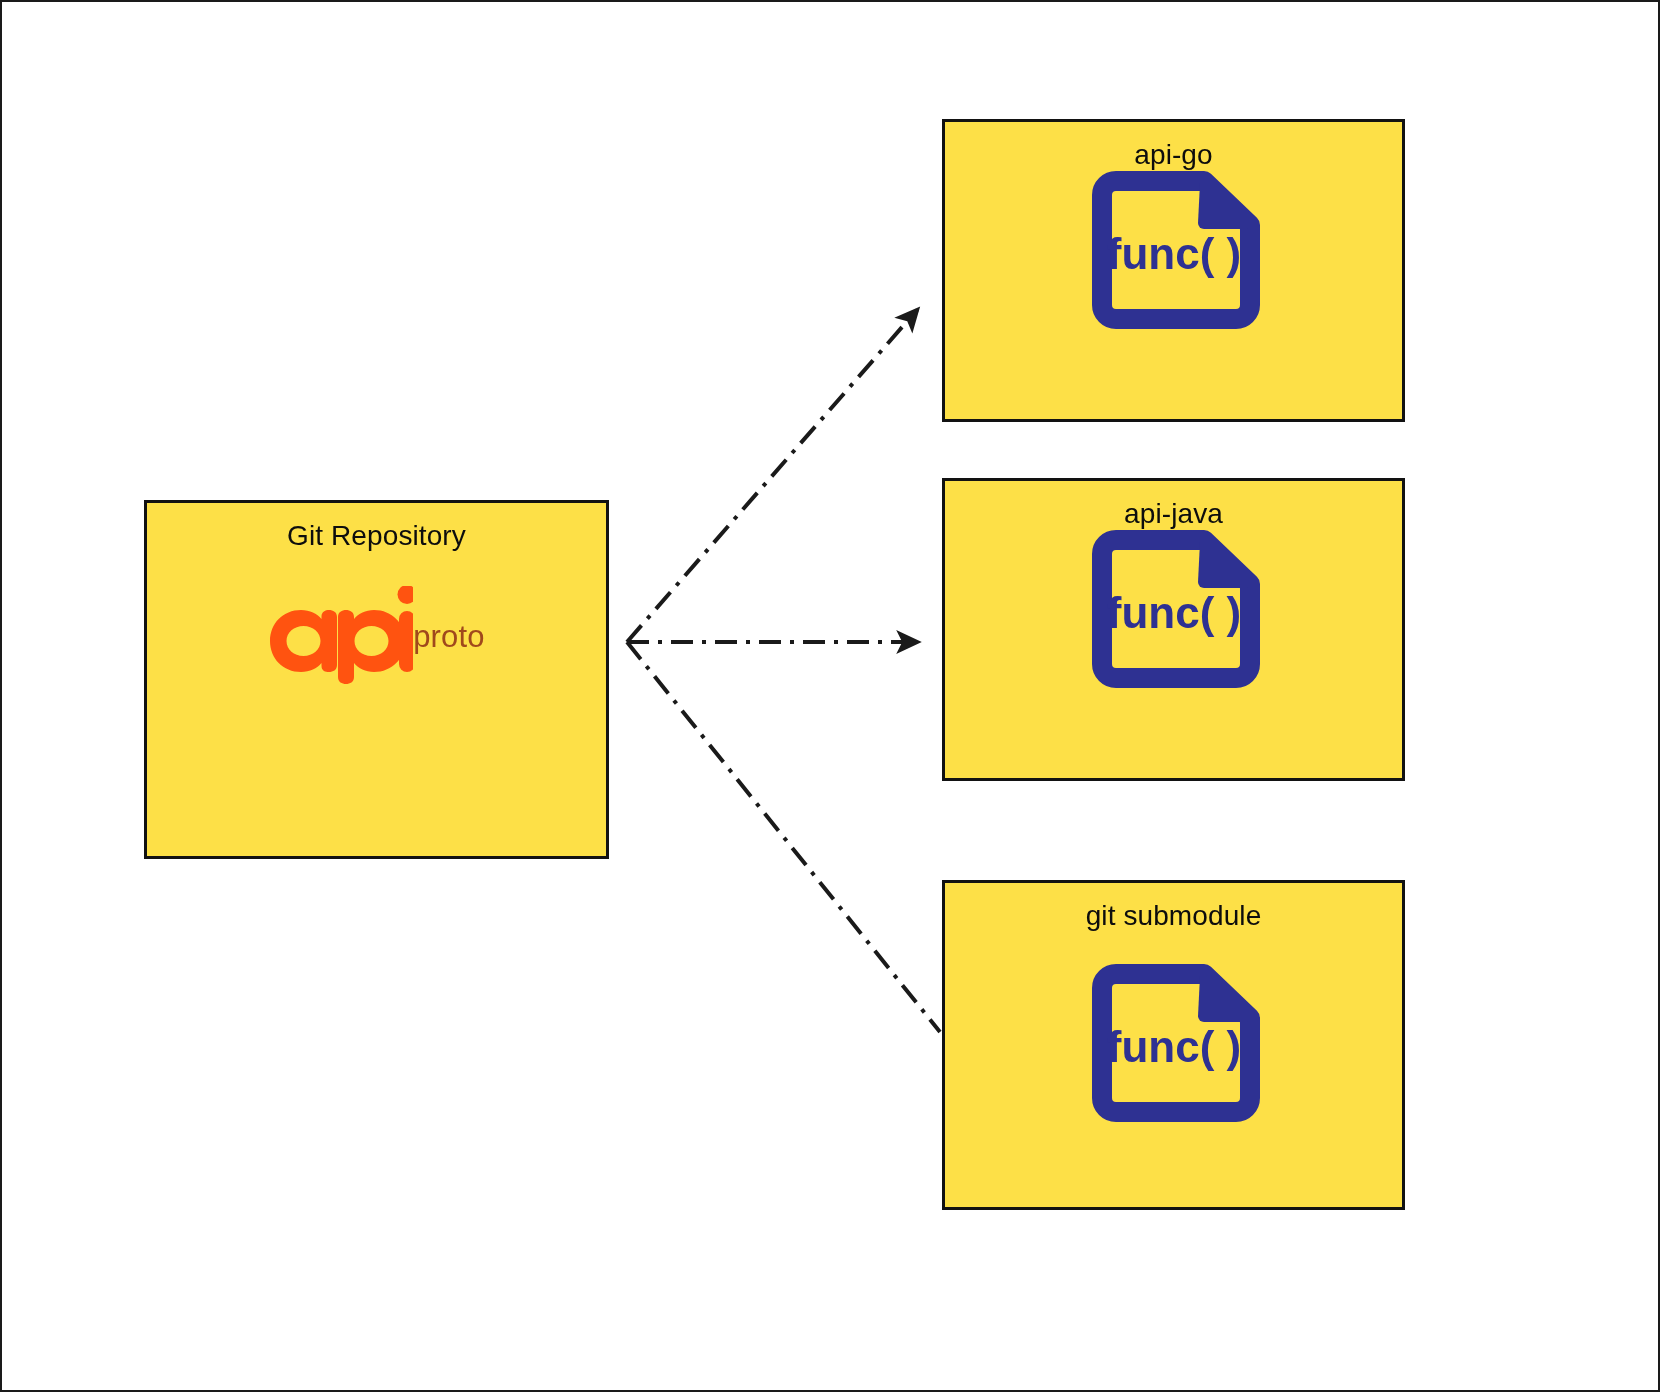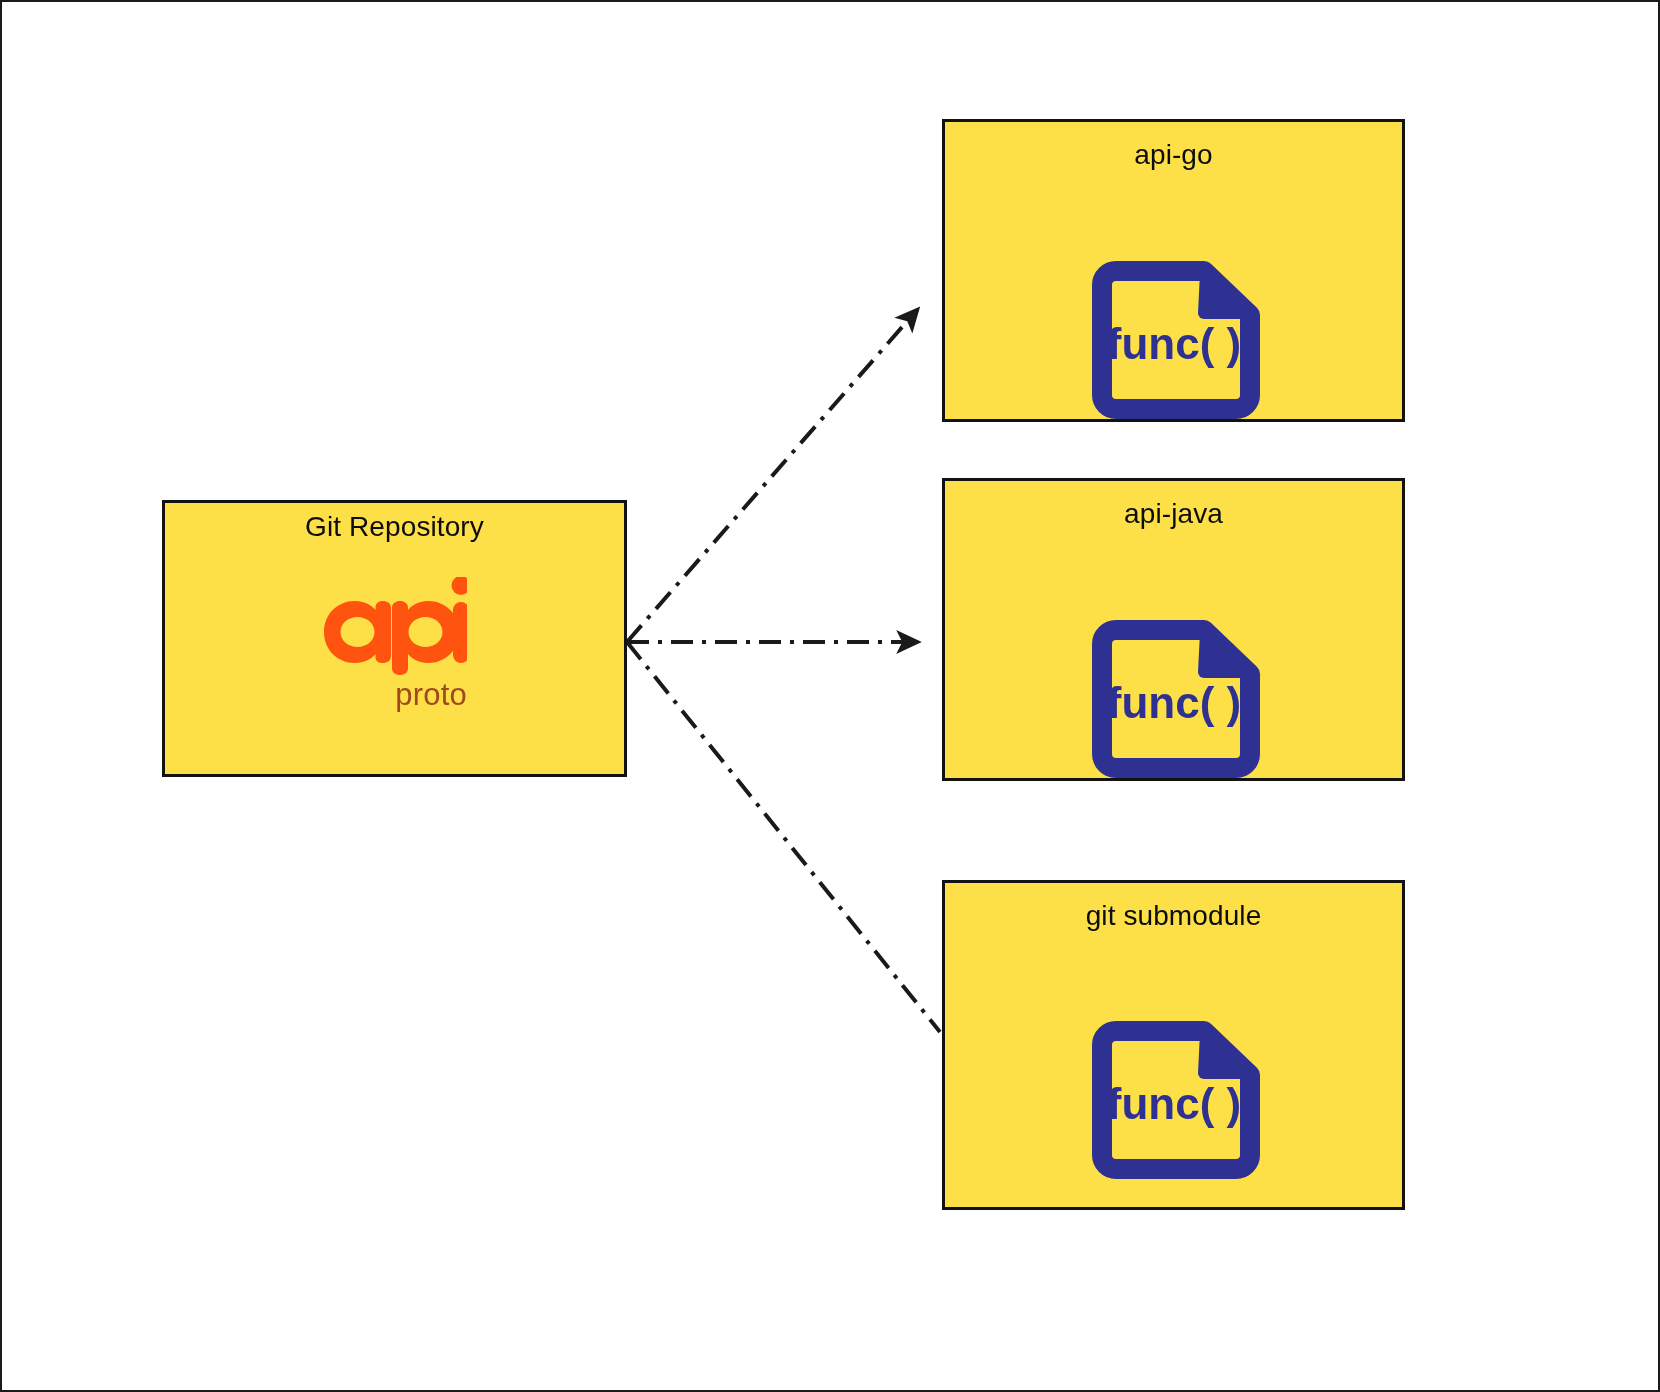--- a/index.html
+++ b/index.html
@@ -36,31 +36,31 @@
     line-height: 1.1;
     color: #0d0d0d;
     font-weight: 400;
     letter-spacing: 0.1px;
     text-align: center;
     white-space: nowrap;
   }
 
   
   #repo-box {
-    left: 160px;
+    left: 142px;
     top: 498px;
     width: 465px;
-    height: 277px;
-    padding-top: 9px;
+    height: 359px;
+    padding-top: 18px;
   }
   .repo-logo-wrap {
     margin-top: 34px;
     display: flex;
-    flex-direction: column;
-    align-items: flex-end;
+    flex-direction: row;
+    align-items: center;
   }
   .api-wordmark {
     display: block;
   }
   .proto-text {
     margin-top: 4px;
     font-size: 31px;
     color: #a0491c;
     font-weight: 400;
     letter-spacing: 0.2px;
@@ -73,21 +73,21 @@
     width: 463px;
     padding-top: 18px;
   }
   #box-api-go      { top: 117px;  height: 303px; }
   #box-api-java    { top: 476px;  height: 303px; }
   #box-submodule   { top: 878px;  height: 330px; gap: 32px; }
 
   .func-icon-wrap {
     flex: 1;
     display: flex;
-    align-items: flex-end;
+    align-items: flex-start;
     justify-content: center;
     width: 100%;
   }
   #box-submodule .func-icon-wrap { padding-bottom: 28px; }
 
   
   #connectors {
     position: absolute;
     left: 0;
     top: 0;

